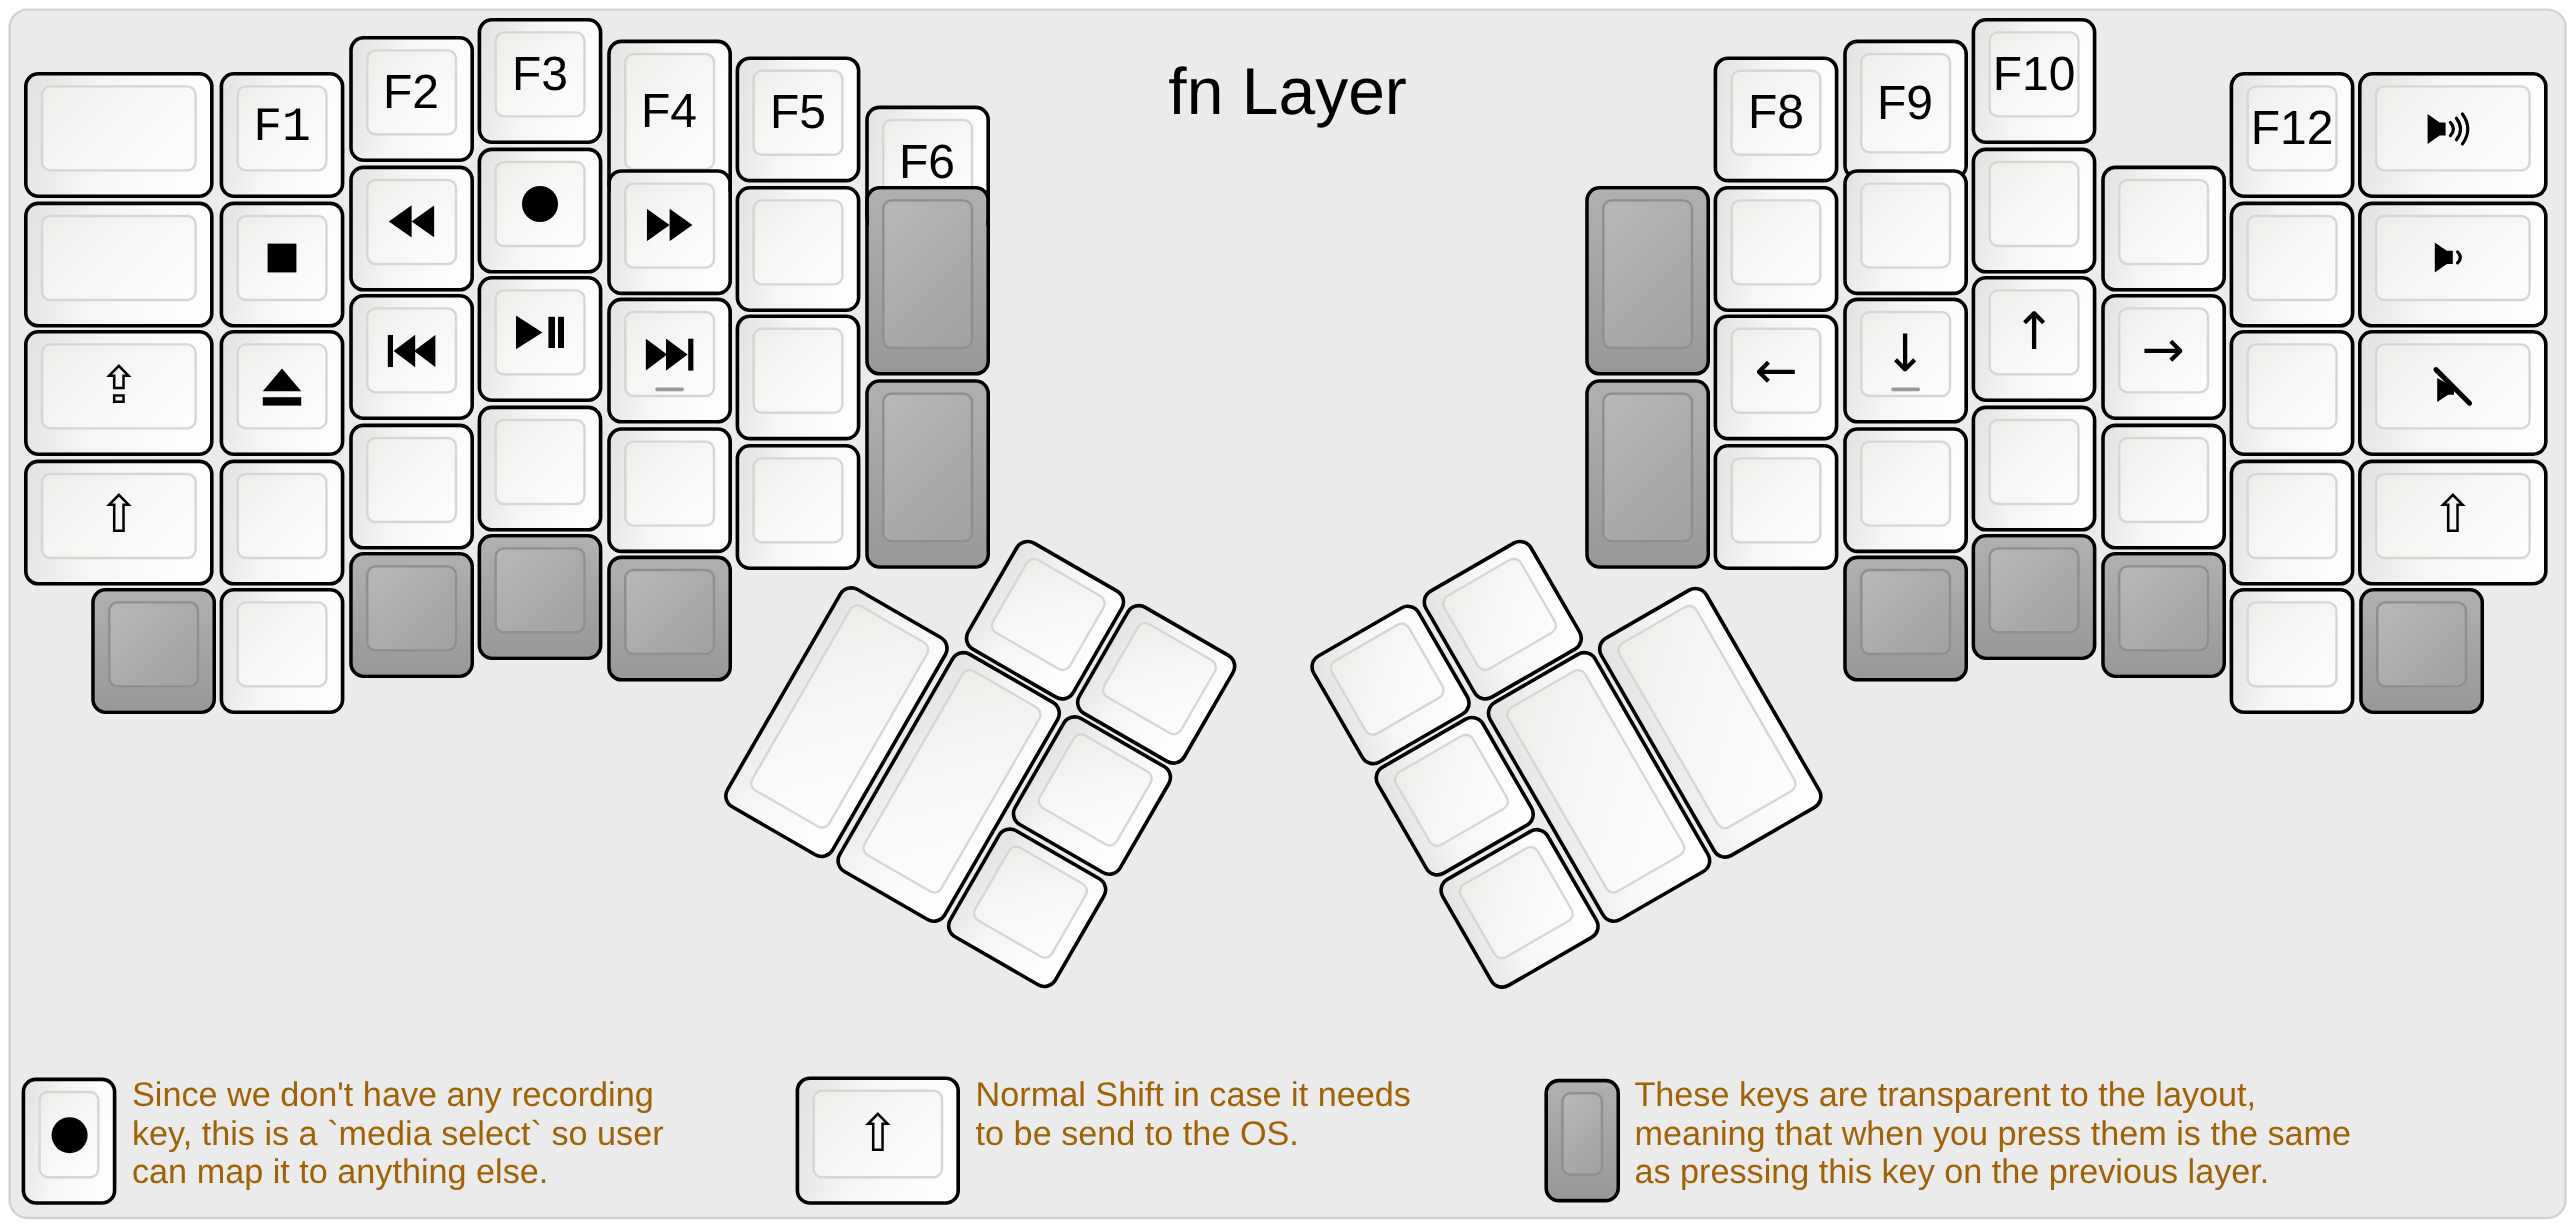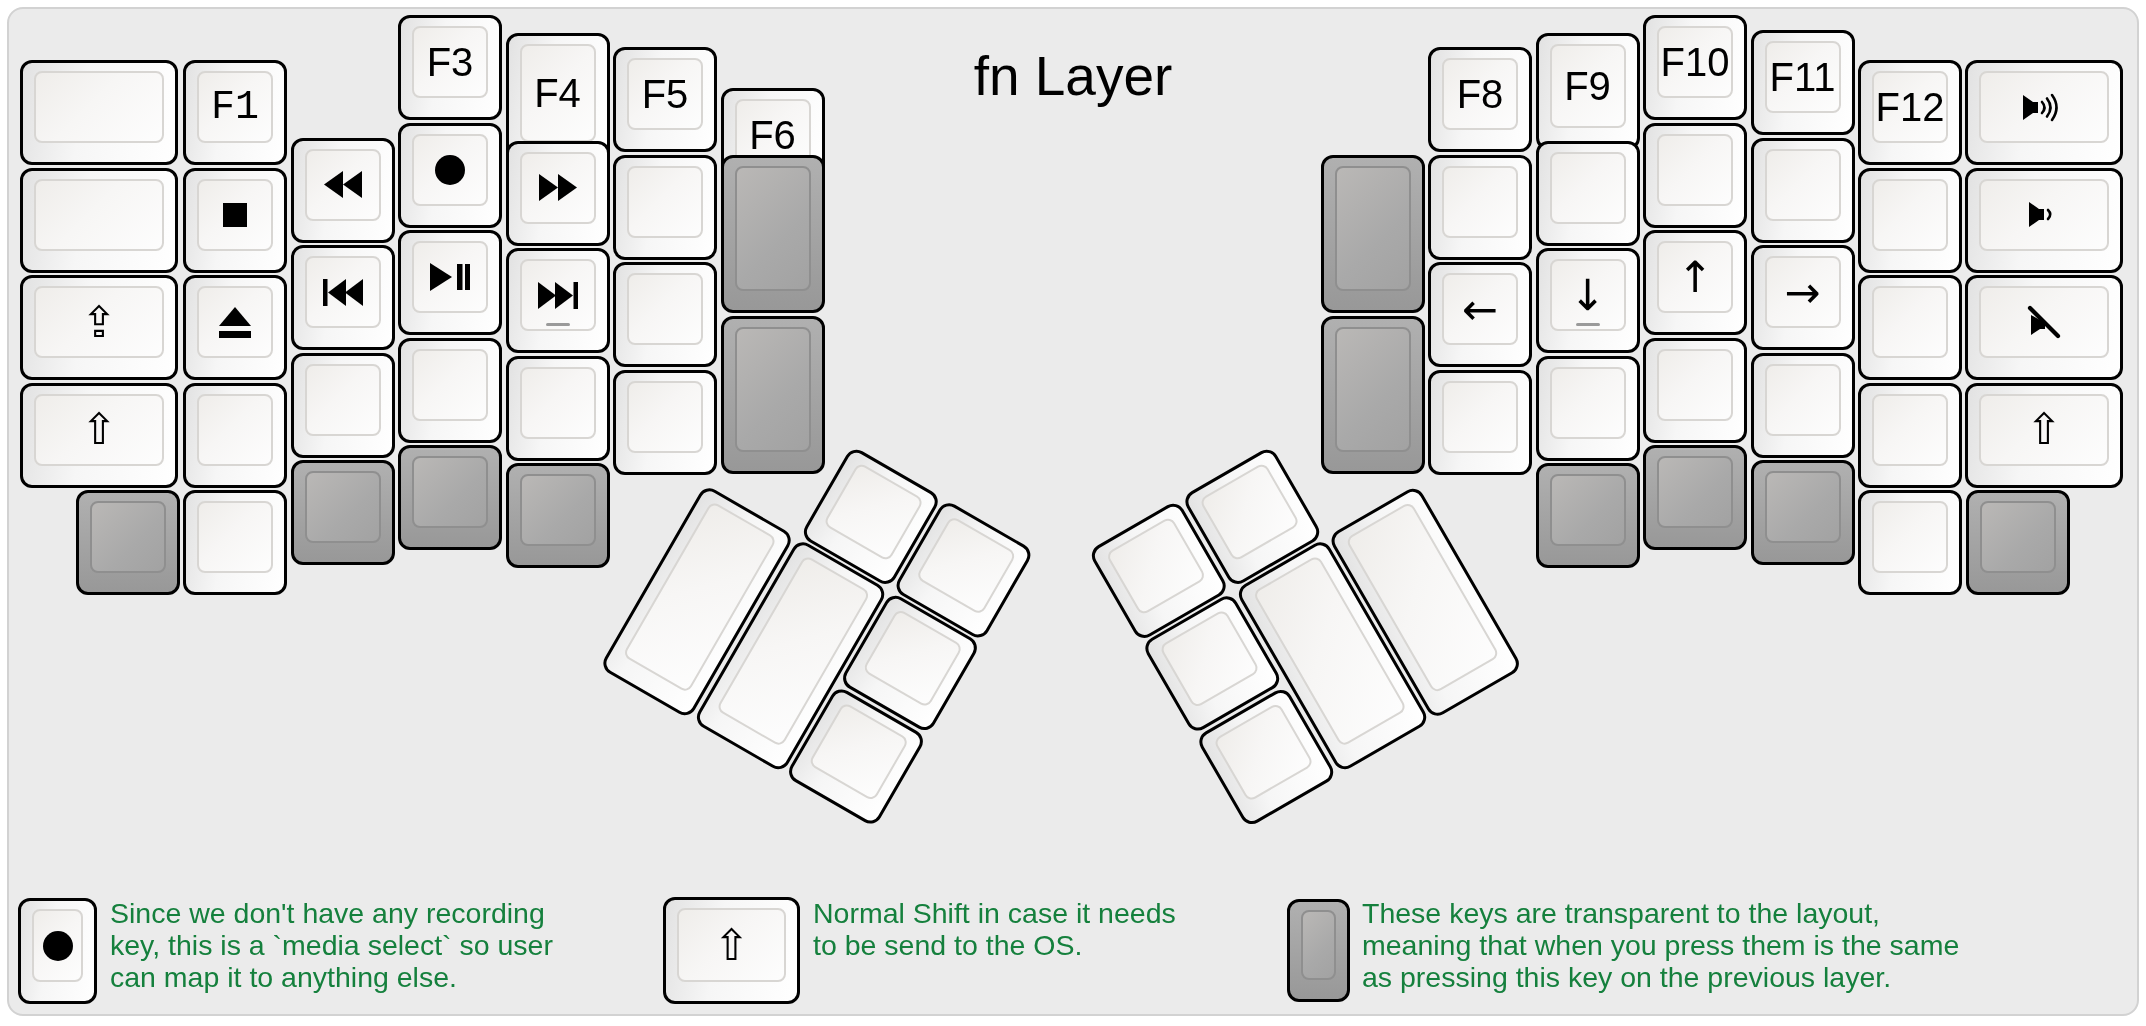--- a/index.html
+++ b/index.html
@@ -19,21 +19,21 @@
   .key.gray .top{border-color:#8f8f8f;background:linear-gradient(135deg,#bab8b6 0%,#a9a9a9 60%,#a2a2a2 100%);}
   .key .label{font-size:40px;color:#000;}
   .key .glyph{font-family:"DejaVu Sans", sans-serif;font-size:43px;color:#000;line-height:1;}
   .key .homebar{position:absolute;left:50%;bottom:24px;width:24px;height:3.5px;margin-left:-12px;
        background:#9a9a9a;border-radius:2px;}
   .ic{fill:#000;}
   .arc{fill:none;stroke:#000;stroke-width:2.6px;stroke-linecap:round;}
   .slash{fill:none;stroke:#000;stroke-width:4.2px;stroke-linecap:round;}
   .thumb{position:absolute;width:0;height:0;transform-origin:0 0;}
   .legend-note{position:absolute;}
-  .note-text{position:absolute;top:898px;font-size:28.5px;line-height:31.8px;color:#15803d;white-space:pre;}
+  .note-text{position:absolute;top:898px;font-size:28.5px;line-height:31.8px;color:#a16207;white-space:pre;}
 </style>
 </head>
 <body>
 
 <div id="stage">
   <div class="canvas"></div>
   <div class="title">fn Layer</div>
   <div id="board">
       <div class="key" style="left: 20px; top: 60px; width: 158px; height: 105px;">
         <div class="top"></div>
@@ -67,20 +67,25 @@
         <div class="top">
           <svg class="ic" width="36" height="33" viewBox="0 0 36 33">
             <polygon points="18,1 2,20 34,20"></polygon>
             <rect x="2" y="25" width="32" height="7"></rect>
           </svg>
         </div>
       </div>
       <div class="key" style="left: 183px; top: 382.5px; width: 104px; height: 105px;">
         <div class="top"></div>
       </div>
+      <div class="key" style="left: 290.5px; top: 30px; width: 104px; height: 105px;">
+        <div class="top">
+          <span class="label">F2</span>
+        </div>
+      </div>
       <div class="key" style="left: 290.5px; top: 137.5px; width: 104px; height: 105px;">
         <div class="top">
           <svg class="ic" width="38" height="27" viewBox="0 0 38 27">
             <polygon points="19,0 0,13.5 19,27"></polygon>
             <polygon points="38,0 19,13.5 38,27"></polygon>
           </svg>
         </div>
       </div>
       <div class="key" style="left: 290.5px; top: 245px; width: 104px; height: 105px;">
         <div class="top">
@@ -231,25 +236,20 @@
       <div class="key" style="left: 1643px; top: 122.5px; width: 104px; height: 105px;">
         <div class="top"></div>
       </div>
       <div class="key" style="left: 1643px; top: 230px; width: 104px; height: 105px;">
         <div class="top">
           <span class="glyph">↑</span>
         </div>
       </div>
       <div class="key" style="left: 1643px; top: 337.5px; width: 104px; height: 105px;">
         <div class="top"></div>
-      </div>
-      <div class="key" style="left: 1750.5px; top: 30px; width: 104px; height: 105px;">
-        <div class="top">
-          <span class="label">F11</span>
-        </div>
       </div>
       <div class="key" style="left: 1750.5px; top: 137.5px; width: 104px; height: 105px;">
         <div class="top"></div>
       </div>
       <div class="key" style="left: 1750.5px; top: 245px; width: 104px; height: 105px;">
         <div class="top">
           <span class="glyph">→</span>
         </div>
       </div>
       <div class="key" style="left: 1750.5px; top: 352.5px; width: 104px; height: 105px;">

